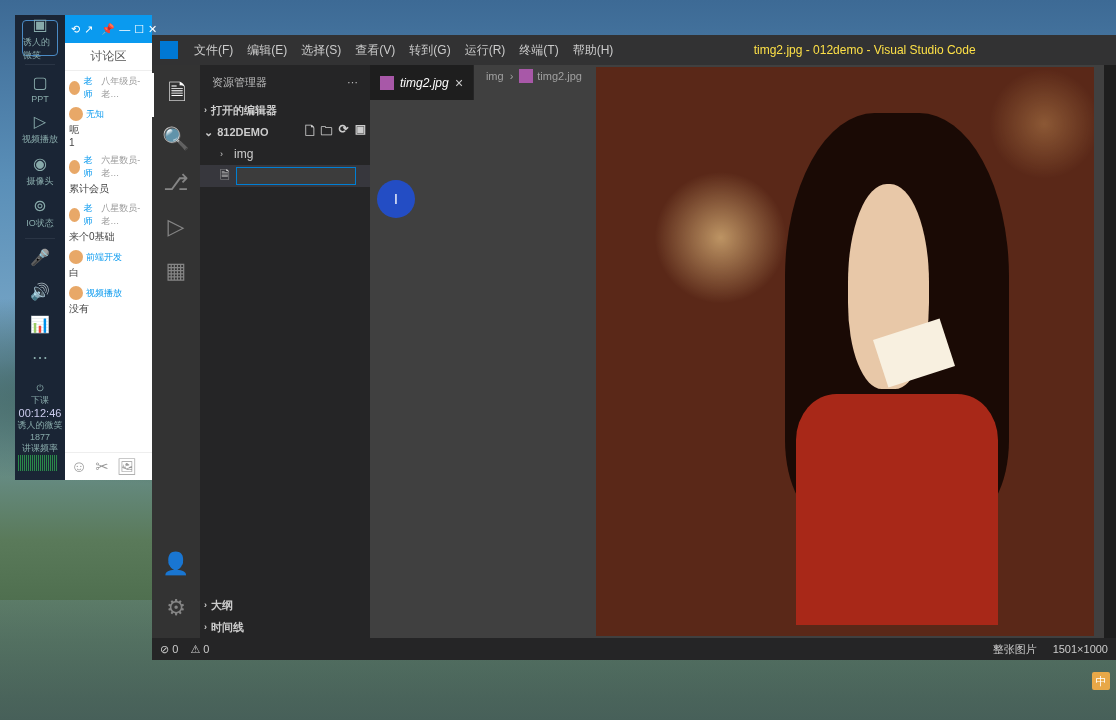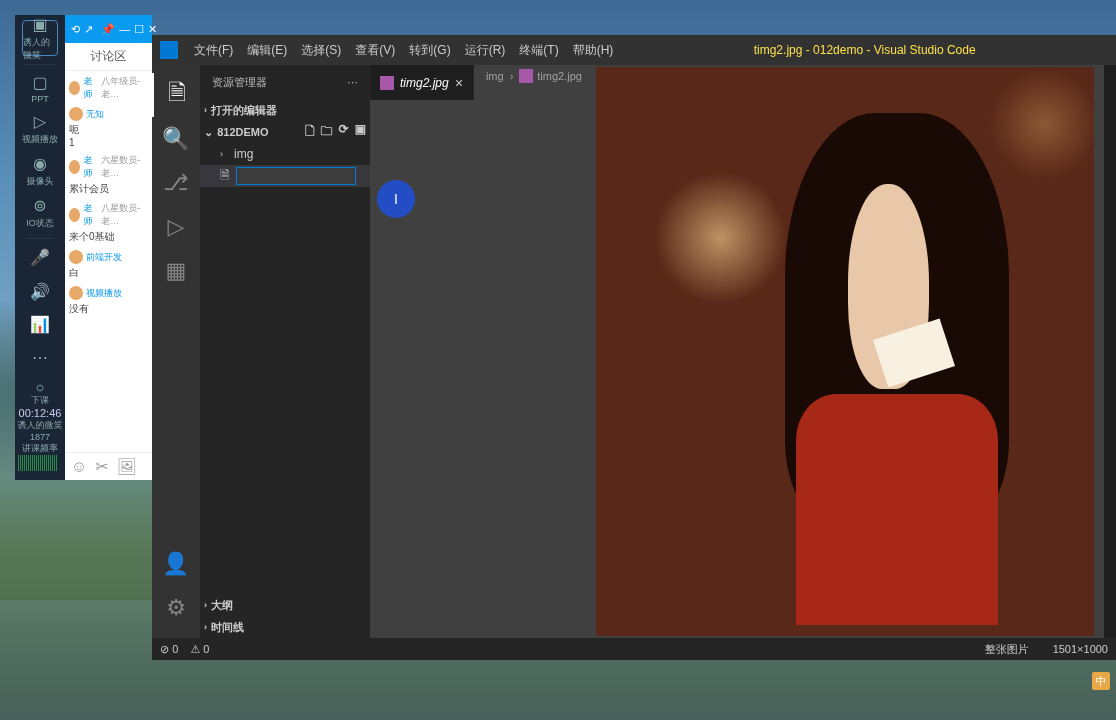--- a/index.html
+++ b/index.html
@@ -79,21 +79,21 @@
 .figure { position: absolute; left: 38%; top: 8%; width: 45%; height: 90%; }
 .hair { position: absolute; left: 0; top: 0; width: 100%; height: 80%; background: #1a0a05; border-radius: 40% 40% 20% 20%; }
 .face { position: absolute; left: 28%; top: 14%; width: 36%; height: 40%; background: #e8c8a8; border-radius: 48% 48% 42% 42%; }
 .card { position: absolute; left: 42%; top: 42%; width: 70px; height: 50px; background: #f8f0e0; transform: rotate(-18deg); }
 .jacket { position: absolute; left: 5%; bottom: 0; width: 90%; height: 45%; background: #a82818; border-radius: 20% 20% 0 0; }
 
 .editor-scroll { width: 12px; background: #1e1e1e; }
 
 .status-bar { height: 22px; background: #252526; display: flex; align-items: center; color: #ccc; font-size: 11px; padding: 0 8px; }
 .status-left { display: flex; gap: 12px; align-items: center; }
-.status-right { margin-left: auto; display: flex; gap: 24px; align-items: center; }
+.status-right { margin-left: auto; display: flex; gap: 16px; align-items: center; }
 
 
 .ime-indicator { position: absolute; right: 6px; bottom: 30px; width: 18px; height: 18px; background: #e8a848; color: #fff; font-size: 11px; display: flex; align-items: center; justify-content: center; border-radius: 2px; z-index: 30; }
 </style>
 </head>
 <body>
 
 <div class="desktop-bg"></div>
 
 <div class="sidebar-narrow">

